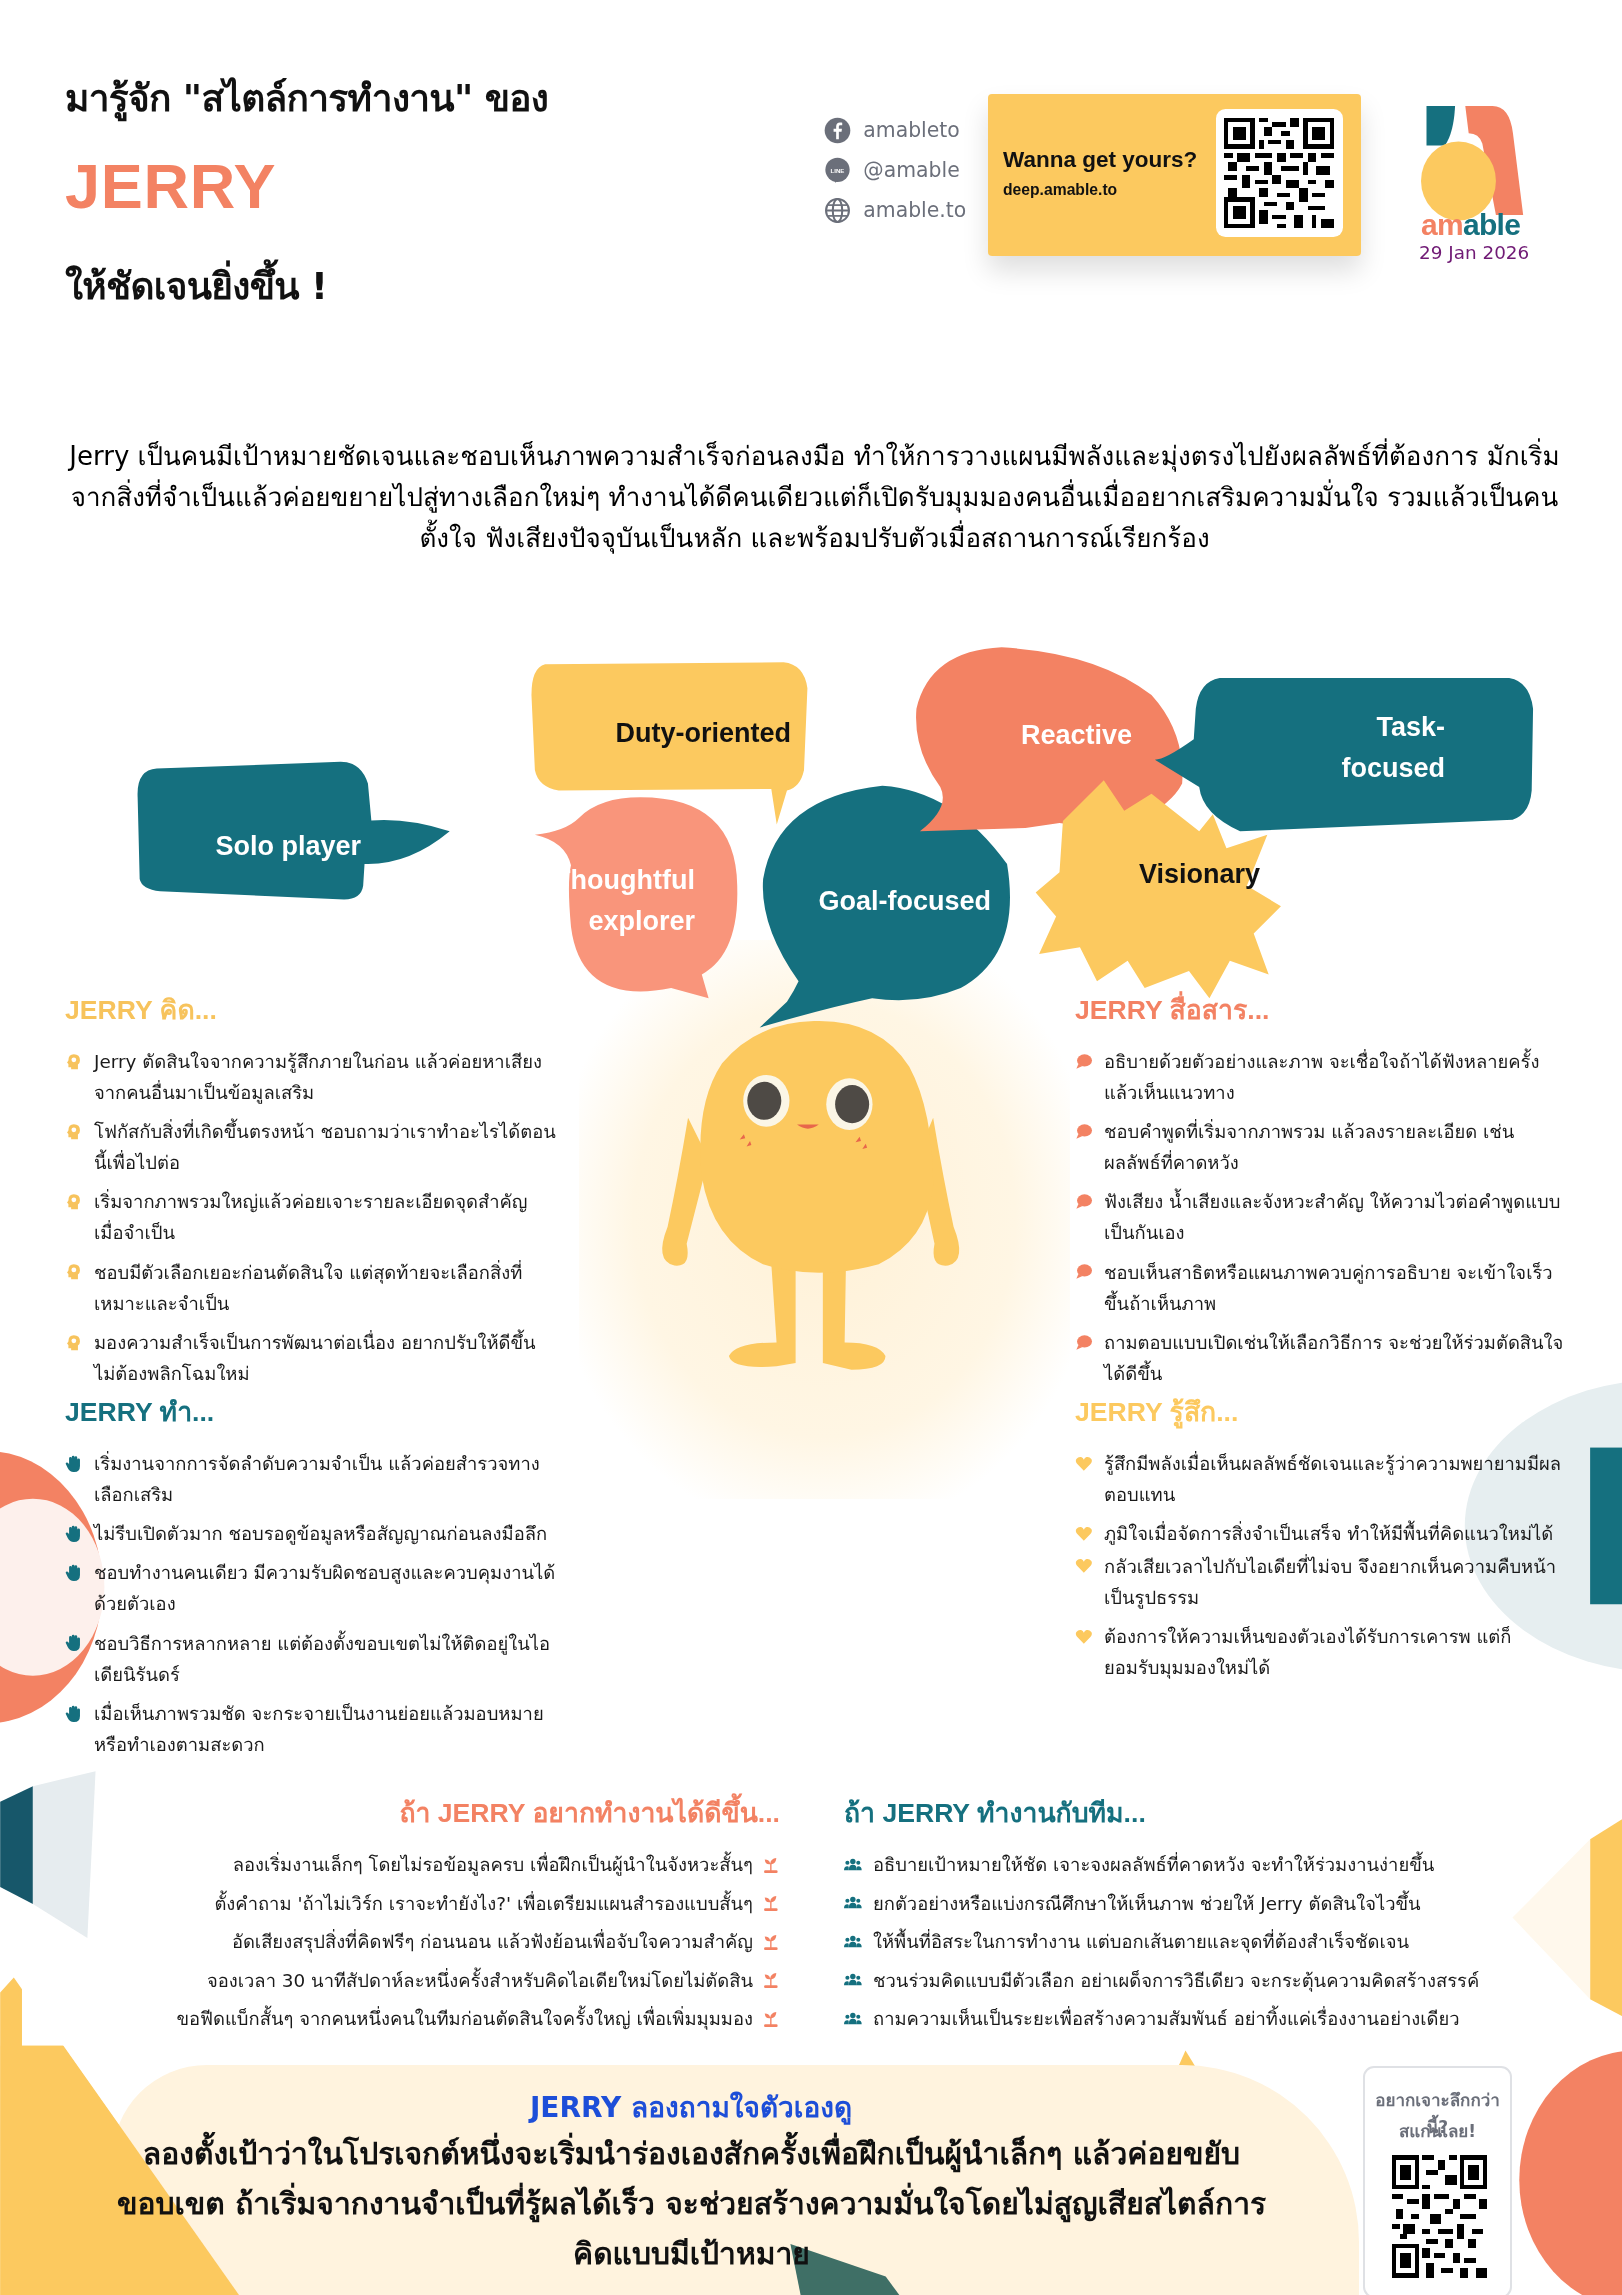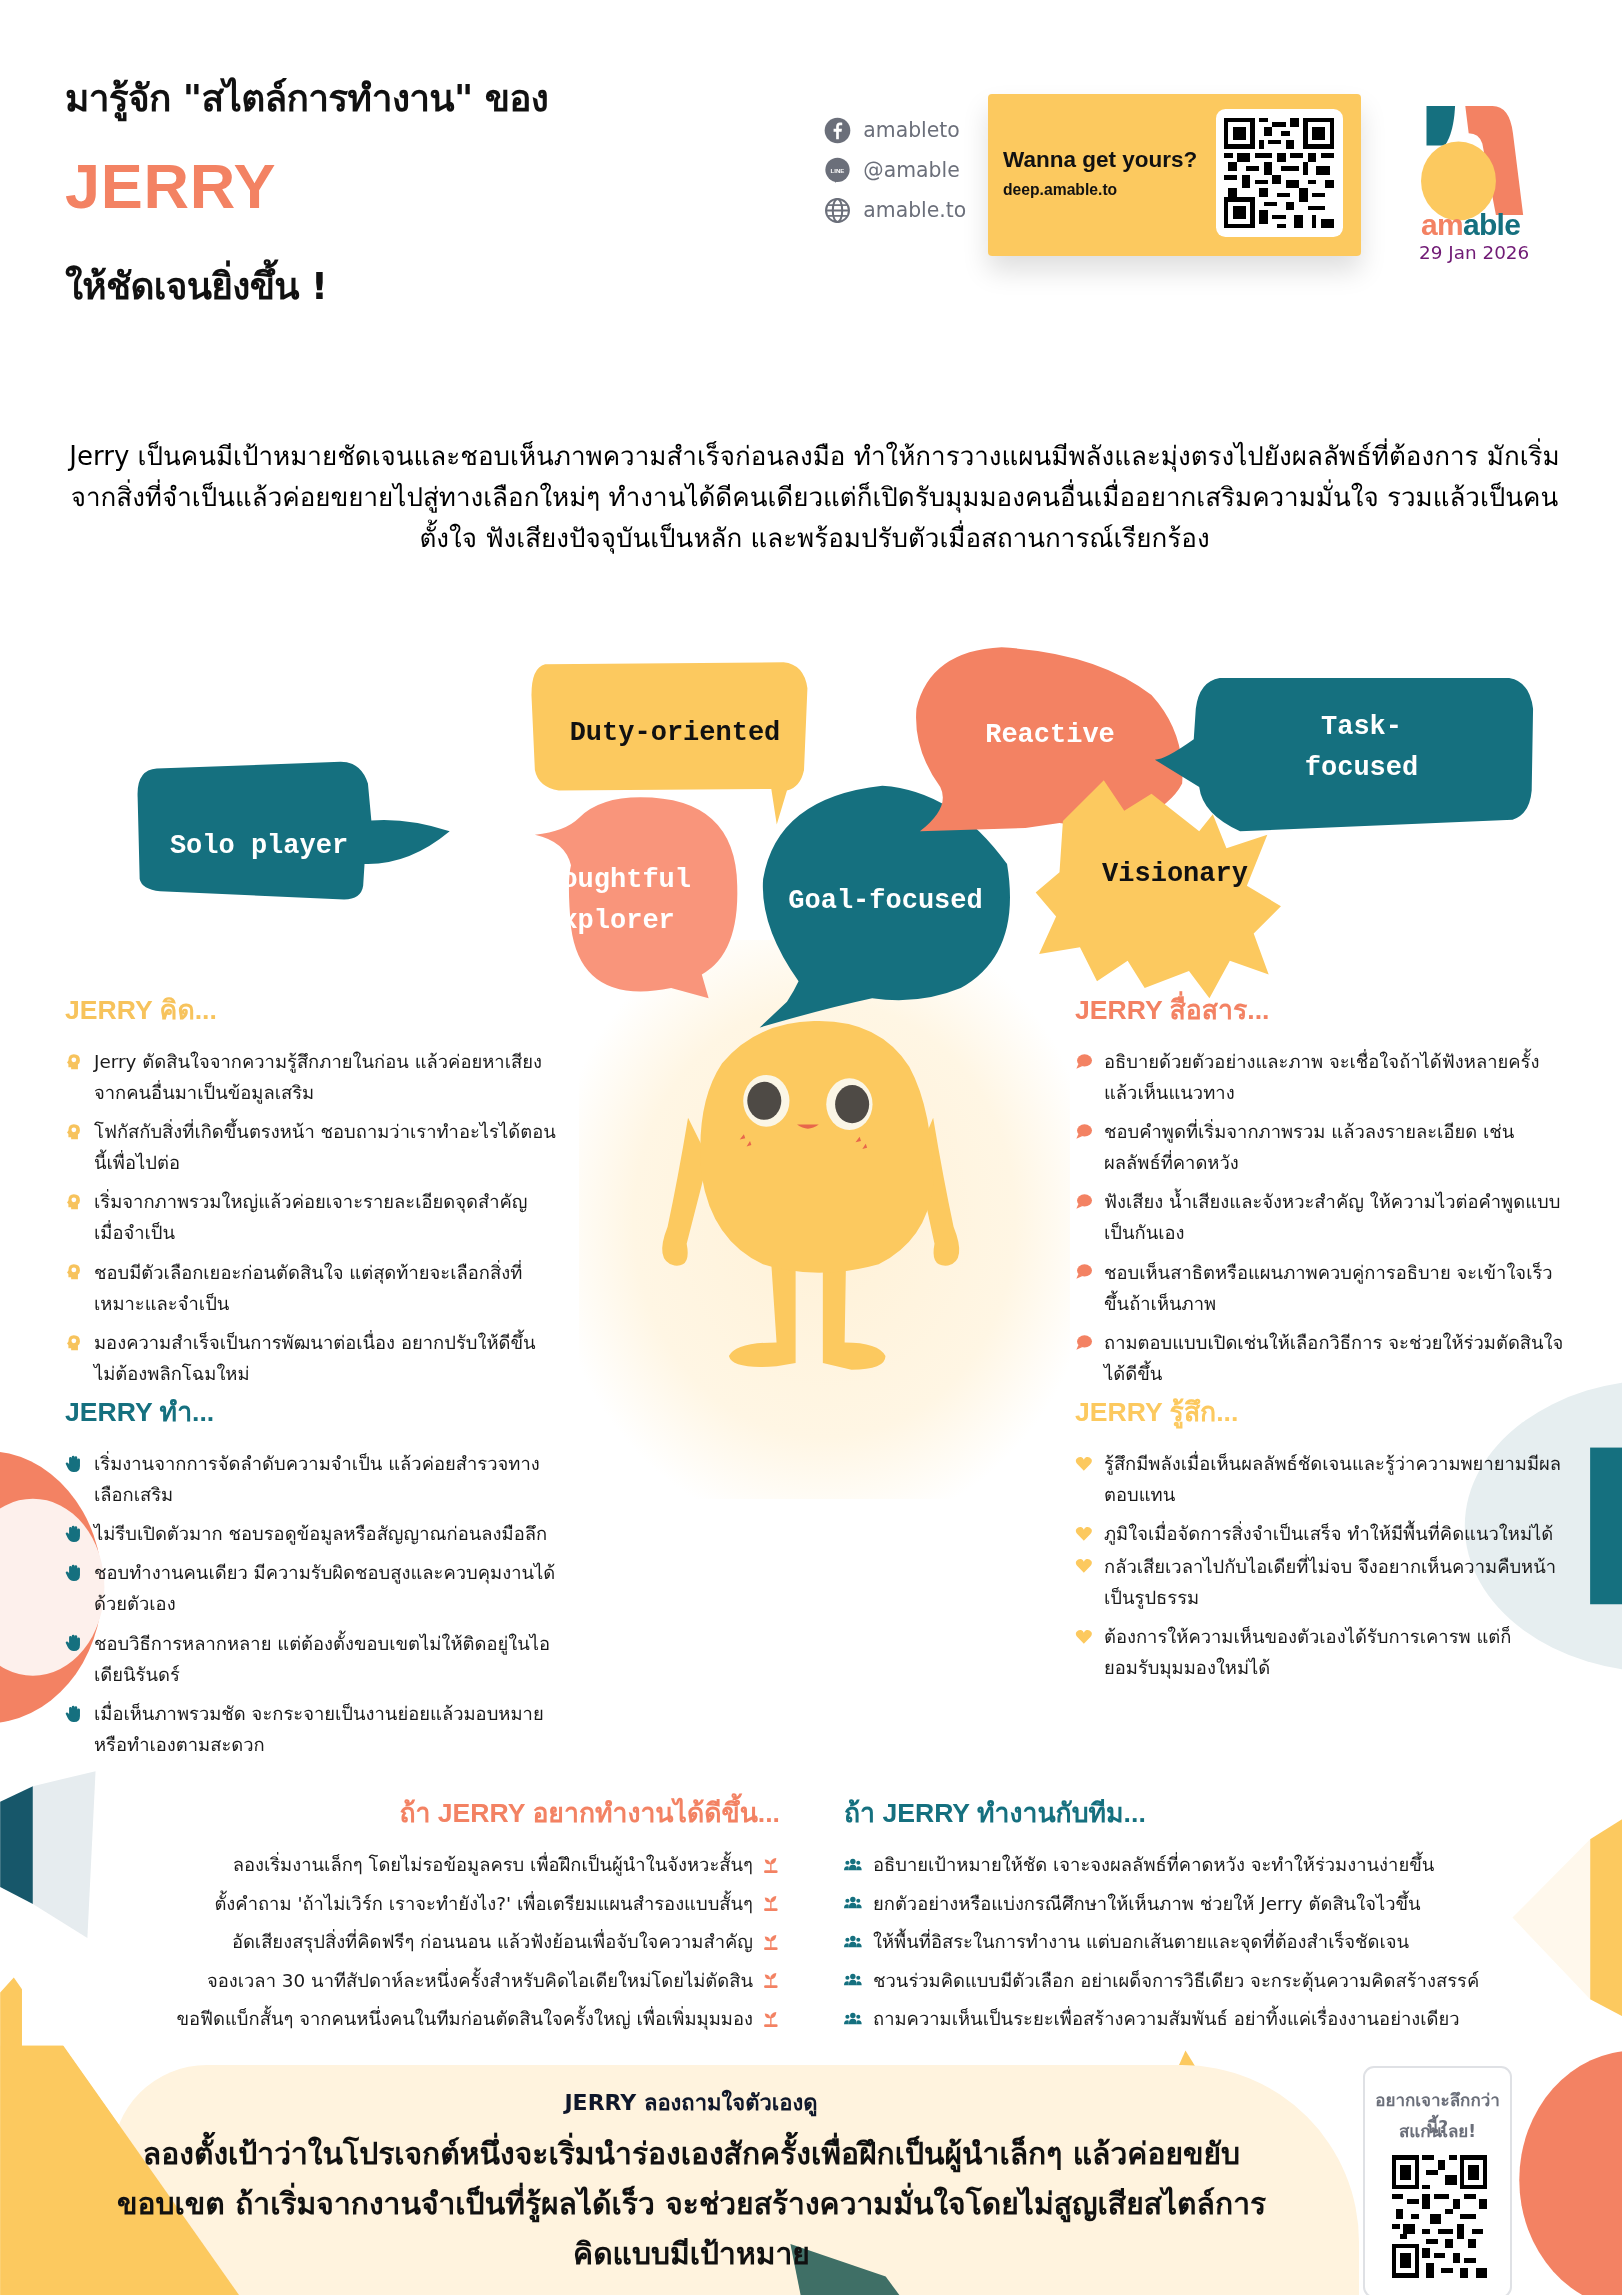--- a/index.html
+++ b/index.html
@@ -24,36 +24,36 @@
 
   .logo { left: 1414px; top: 106px; width: 123px; height: 143px; }
   .logo-word { left: 1421px; top: 208px; font-size: 30px; font-weight: 700; font-family: "Liberation Sans", sans-serif; letter-spacing: -0.7px; }
   .logo-word .am { color: #f38263; } .logo-word .ab { color: #15707f; }
   .date { left: 1419px; top: 242px; font-size: 18.4px; color: #701a75; }
 
   
   .summary { left: 65px; top: 436px; width: 1499px; text-align: center; font-size: 26px; line-height: 41px; color: #000000; }
 
   
-  .bub-label { position: absolute; text-align: center; font-weight: 700; font-family: Liberation Mono, monospace; font-size: 27px; line-height: 41px; }
+  .bub-label { position: absolute; text-align: right; font-weight: 700; font-family: Liberation Sans, sans-serif; font-size: 27px; line-height: 41px; }
   .glow { left: 579px; top: 940px; width: 491px; height: 559px; background: radial-gradient(ellipse at 50% 50%, #fff1d7 0%, #fff6e4 55%, rgba(255,255,255,0) 80%); }
 
   
   .sec-title { font-size: 26.6px; font-weight: 700; font-family: "Liberation Sans", sans-serif; }
   .list { list-style: none; }
   .list li { position: relative; font-size: 18.4px; line-height: 31px; color: #1a1a1a; padding-left: 29px; margin-bottom: 8.2px; }
   .list li .ic { position: absolute; left: 0; top: 6.8px; width: 17.7px; height: 17.7px; }
 
   .list-r li { padding-left: 0; padding-right: 27px; text-align: right; margin-bottom: 7.5px; line-height: 31px; }
   .list-r li .ic { left: auto; right: 0; }
   .list-t li { margin-bottom: 7.5px; line-height: 31px; }
 
   
   .reflect-bg { left: 112px; top: 2065px; width: 1247px; height: 273px; background: #fff3de; border-radius: 95px 177px 0 0; }
-  .reflect-title { left: 112px; top: 2085px; width: 1158px; text-align: center; font-size: 22px; font-weight: 700; color: #0f172a; }
+  .reflect-title { left: 112px; top: 2085px; width: 1158px; text-align: center; font-size: 28px; font-weight: 700; color: #1d4ed8; }
   .reflect-body { left: 102px; top: 2129px; width: 1179px; text-align: center; font-size: 30px; font-weight: 700; line-height: 50px; color: #111; }
 
   .qr2 { left: 1363px; top: 2066px; width: 149px; height: 232px; background: #fff; border: 2px solid #dfe1e5; border-radius: 11px; }
   .qr2 .t { position: absolute; left: 0; width: 100%; text-align: center; font-size: 17px; font-weight: 700; color: #6b6f7a; }
   .qr2 .q { position: absolute; left: 27px; top: 87px; width: 95px; height: 123px; }
 </style>
 </head>
 <body>
 
 <svg class="abs" style="left:0;top:0;" width="1623" height="2295" viewBox="0 0 2382 3369">

